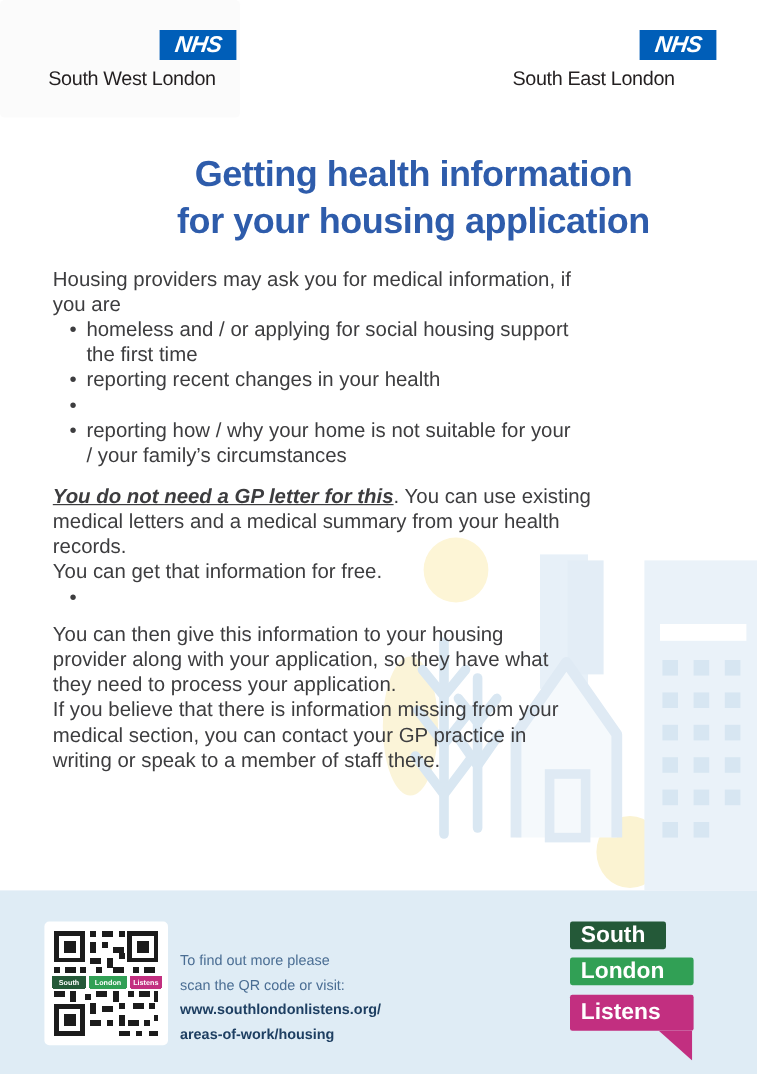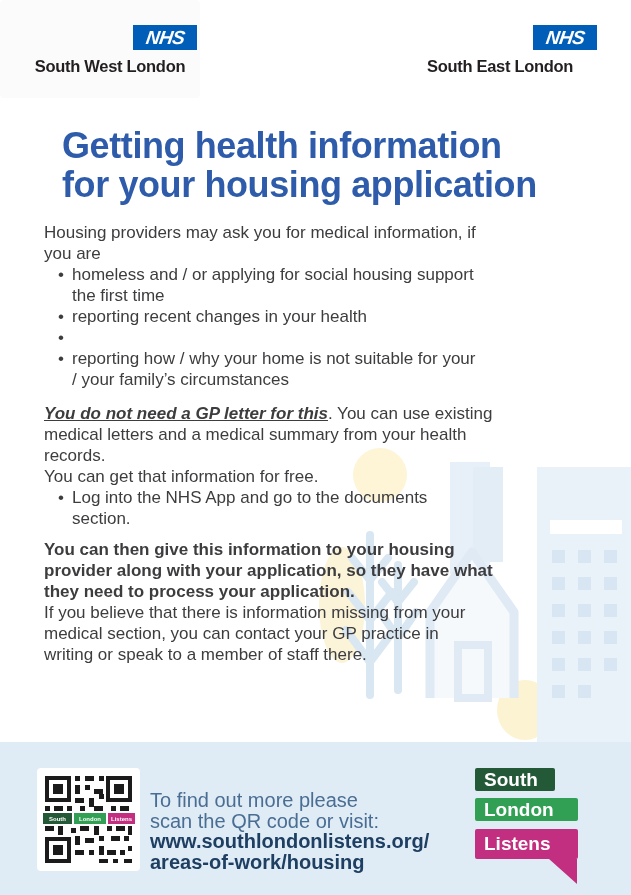--- a/index.html
+++ b/index.html
@@ -6,50 +6,50 @@
   body{font-family:"Liberation Sans","DejaVu Sans",sans-serif;}
   .page{position:relative;width:631px;height:895px;background:#ffffff;overflow:hidden;}
 
   
   .org{position:absolute;top:25px;}
   .org-left{left:23px;width:174px;}
   .org-left-panel{position:absolute;left:0;top:0;width:200px;height:98px;background:#fbfbfb;border-radius:4px;}
   .org-right{right:34px;width:170px;}
   .nhs-box{width:64px;height:25px;background:var(--nhs-blue,#005eb8);display:flex;align-items:center;justify-content:center;margin-left:auto;}
   .nhs-word{color:#ffffff;font-weight:700;font-style:italic;font-size:19px;display:inline-block;transform:skewX(-8deg);letter-spacing:-0.5px;}
-  .org-name{margin-top:7px;font-size:16.5px;font-weight:700;color:var(--org-text,#231f20);letter-spacing:-0.3px;white-space:nowrap;}
+  .org-name{margin-top:7px;font-size:16.5px;font-weight:400;color:var(--org-text,#231f20);letter-spacing:-0.3px;white-space:nowrap;}
   .org-left .org-name{text-align:center;}
   .org-right .org-name{text-align:left;}
 
   
   .title{position:absolute;left:62px;top:126px;width:565px;margin:0;
-    font-size:36px;line-height:39px;font-weight:700;letter-spacing:-0.4px;
-    color:var(--title-blue,#2e5cab);white-space:pre-line;z-index:2;}
+    font-size:30px;line-height:39px;font-weight:700;letter-spacing:-0.4px;
+    color:var(--title-blue,#2e5cab);white-space:pre-line;z-index:2;text-align:center;}
 
   
   .content{position:absolute;left:44px;top:222px;width:516px;z-index:2;
     font-size:17px;line-height:21px;color:var(--body-text,#3d3d3f);}
   .content p{margin:0;white-space:pre-line;}
   .bullets{margin:0;padding-left:14px;}
   .bullet{display:flex;}
   .bullet .dot{width:12px;flex:0 0 12px;margin-right:2px;}
   .bullet .b-text{white-space:pre-line;}
   .mb-gap1{margin-bottom:13px;}
   .mb-gap2{margin-bottom:15px;}
   .mb-gap3{margin-bottom:10px;}
-  .mb-gap4{margin-bottom:14px;font-weight:bold;}
+  .mb-gap4{margin-bottom:14px;}
   .emph{font-weight:700;text-decoration:underline;font-style:italic;}
 
   
   .watermark{position:absolute;left:300px;top:440px;width:331px;height:302px;z-index:0;pointer-events:none;}
 
   
   .footer{position:absolute;left:0;top:742px;width:631px;height:153px;background:var(--footer-bg,#dfecf5);z-index:3;}
   .qr{position:absolute;left:37px;top:26px;width:103px;height:103px;background:#ffffff;border-radius:4px;}
-  .scan-text{position:absolute;left:150px;top:48px;font-size:20px;line-height:20.5px;}
+  .scan-text{position:absolute;left:150px;top:48px;font-size:12px;line-height:20.5px;}
   .scan-text .prompt{display:block;white-space:pre-line;color:var(--footer-text,#4a6d93);}
   .scan-text .url{display:block;white-space:pre-line;color:var(--footer-url,#1e3f62);font-weight:700;}
   .sll-logo{position:absolute;left:475px;top:26px;width:110px;}
   .sll-block{color:#ffffff;font-weight:700;font-size:19px;border-radius:2px;padding-left:9px;display:flex;align-items:center;}
   .b-south{width:71px;height:23px;margin-bottom:7px;background:var(--logo-dark-green,#245938);}
   .b-london{width:94px;height:23px;margin-bottom:8px;background:var(--logo-green,#31a055);}
   .b-listens{width:94px;height:30px;background:var(--logo-pink,#c22f80);}
   .sll-tail{position:absolute;left:74px;top:91px;width:28px;height:25px;background:var(--logo-pink,#c22f80);
     clip-path:polygon(0 0,100% 0,100% 100%);}
   .qr-banner-text{font-family:"Liberation Sans",sans-serif;font-weight:bold;fill:#ffffff;font-size:6px;}
@@ -149,22 +149,20 @@
 
     <p class="mb-gap2"><span class="emph">You do not need a GP letter for this</span><span>. You can use existing
 medical letters and a medical summary from your health
 records.</span></p>
 
     <p>You can get that information for free.</p>
 
     <div class="bullets mb-gap3">
       <div class="bullet">
         <span class="dot">•</span>
-        <span class="b-text">Log into the NHS App and go to the documents
-section.</span>
       </div>
     </div>
 
     <p class="mb-gap4">You can then give this information to your housing
 provider along with your application, so they have what
 they need to process your application.</p>
 
     <p>If you believe that there is information missing from your
 medical section, you can contact your GP practice in
 writing or speak to a member of staff there.</p>

